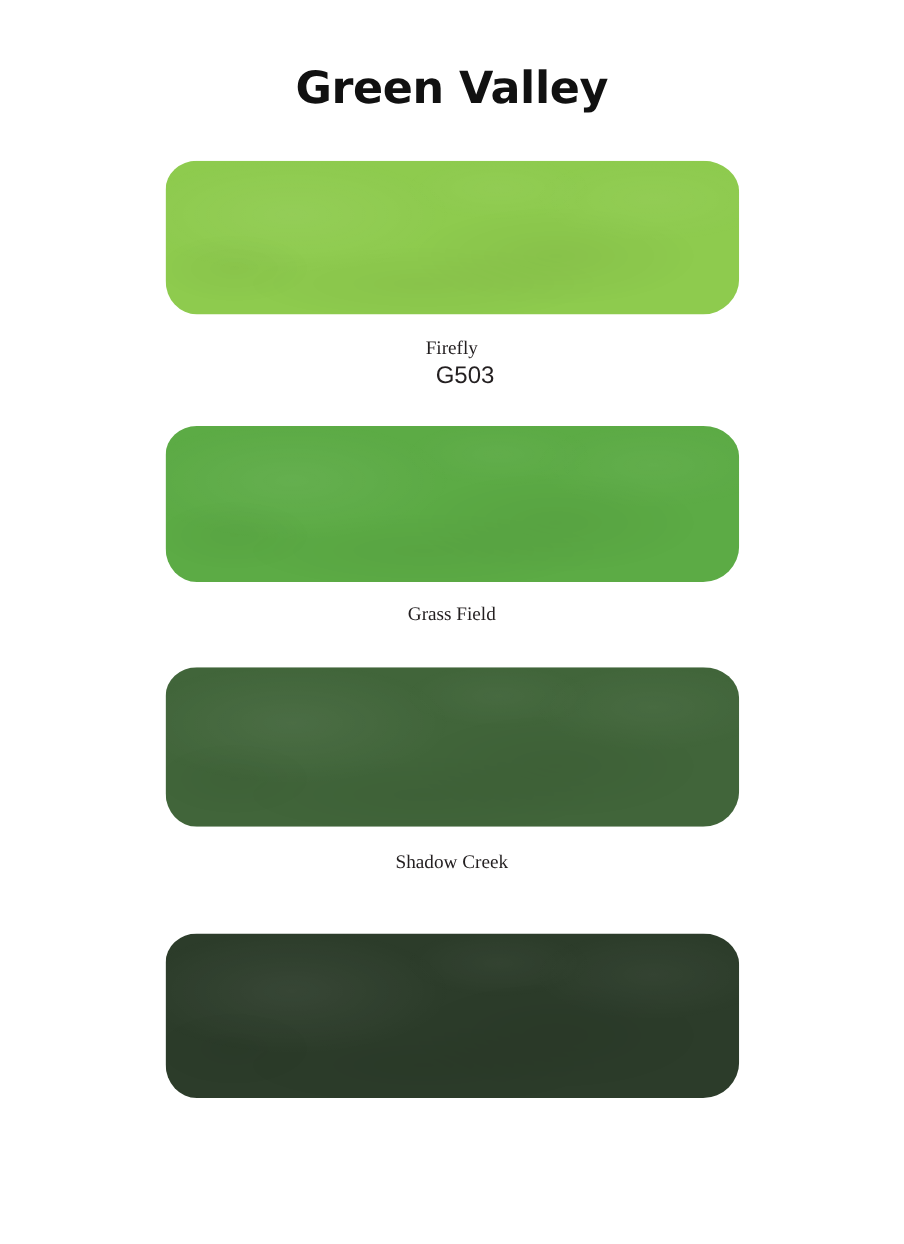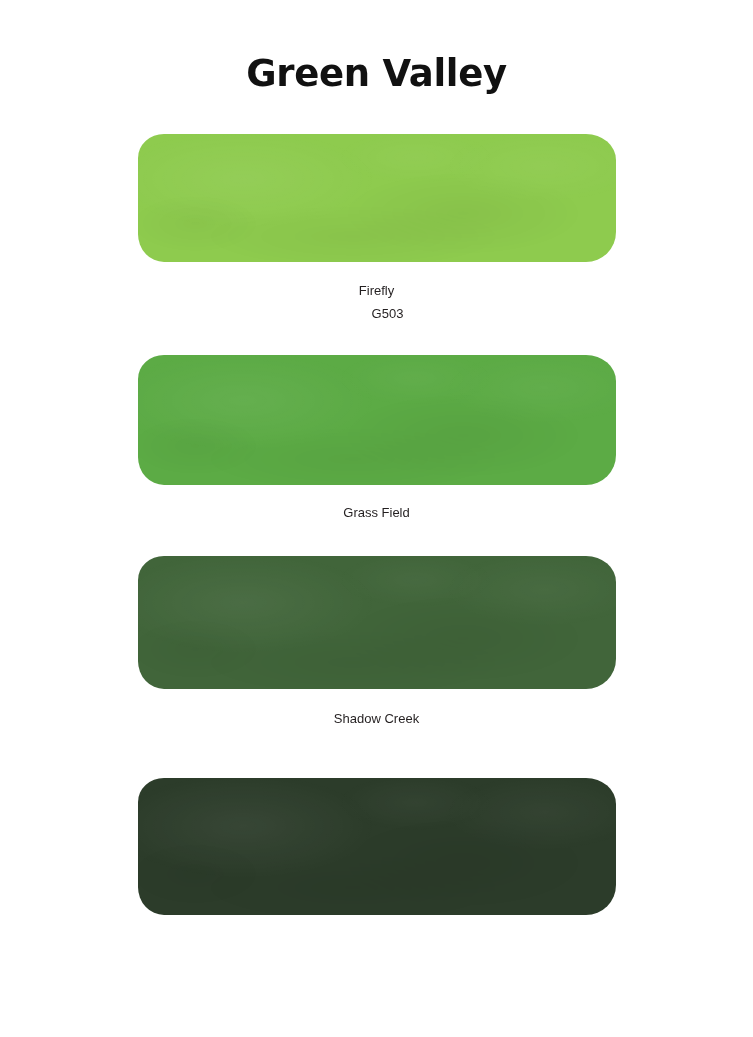--- a/index.html
+++ b/index.html
@@ -79,26 +79,27 @@
     pointer-events: none;
   }
 
   .swatch-caption {
     width: 753px;
     text-align: center;
     font-family: "Liberation Sans", sans-serif;
     color: #231f20;
   }
   .swatch-name {
-    font-size: 13px;
+    font-size: 16px;
     line-height: 23px;
     color: #231f20;
+    font-family: Liberation Serif, serif;
   }
   .swatch-code {
-    font-size: 13px;
+    font-size: 20px;
     line-height: 23px;
     color: #231f20;
     padding-left: 22px;
   }
 </style>
 </head>
 <body style="background: rgb(255, 255, 255);">
 
 <div class="palette-sheet">
 

